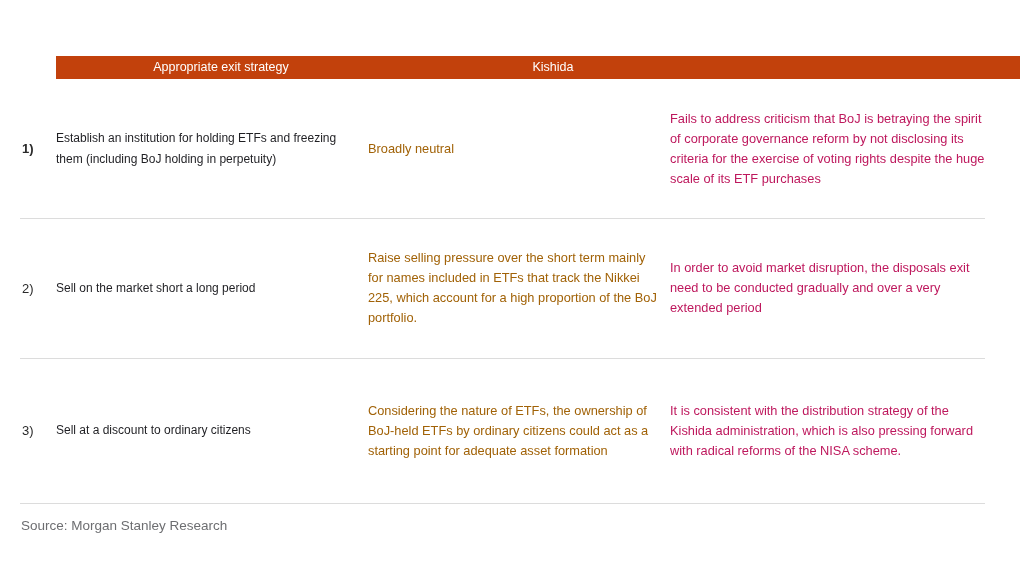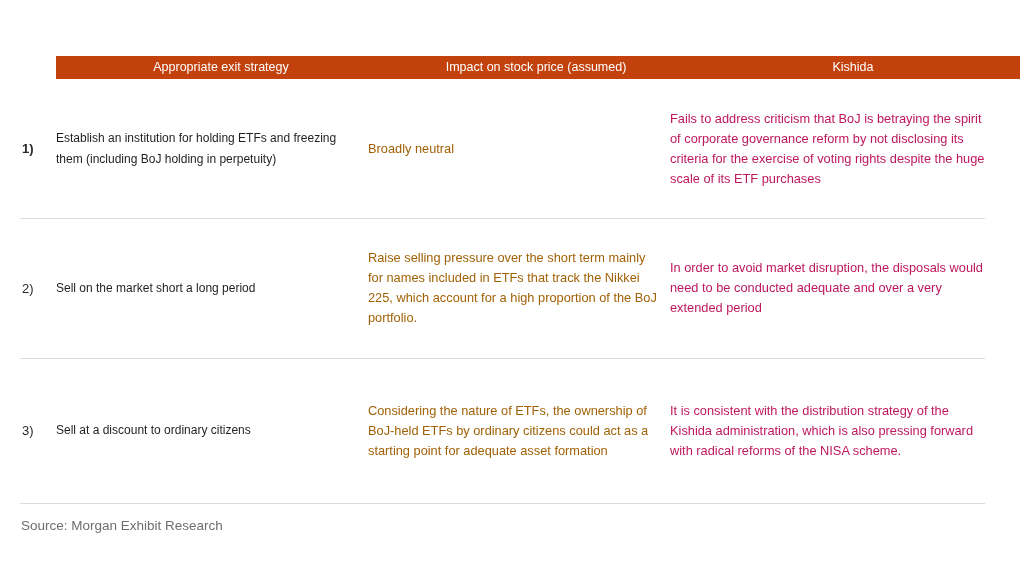--- a/index.html
+++ b/index.html
@@ -135,48 +135,47 @@
   }
 </style>
 </head>
 <body>
 
 <div class="exhibit">
 
 
   <div class="header-bar">
     <div class="header-cell hc-1">Appropriate exit strategy</div>
-    <div class="header-cell hc-2">Impact on stock price (assumed)</div>
     <div class="header-cell hc-3">Kishida</div>
   </div>
 
   <div class="rows">
 
     <div class="row row-1">
       <div class="col-num bold">1)</div>
       <div class="col-strategy">Establish an institution for holding ETFs and freezing them (including BoJ holding in perpetuity)</div>
       <div class="col-impact">Broadly neutral</div>
       <div class="col-remarks">Fails to address criticism that BoJ is betraying the spirit of corporate governance reform by not disclosing its criteria for the exercise of voting rights despite the huge scale of its ETF purchases</div>
     </div>
 
     <div class="row row-2">
       <div class="col-num">2)</div>
       <div class="col-strategy">Sell on the market short a long period</div>
       <div class="col-impact">Raise selling pressure over the short term mainly for names included in ETFs that track the Nikkei 225, which account for a high proportion of the BoJ portfolio.</div>
-      <div class="col-remarks">In order to avoid market disruption, the disposals would need to be conducted adequate and over a very extended period</div>
+      <div class="col-remarks">In order to avoid market disruption, the disposals exit need to be conducted gradually and over a very extended period</div>
     </div>
 
     <div class="row row-3">
       <div class="col-num">3)</div>
       <div class="col-strategy">Sell at a discount to ordinary citizens</div>
       <div class="col-impact">Considering the nature of ETFs, the ownership of BoJ-held ETFs by ordinary citizens could act as a starting point for adequate asset formation</div>
       <div class="col-remarks">It is consistent with the distribution strategy of the Kishida administration, which is also pressing forward with radical reforms of the NISA scheme.</div>
     </div>
 
   </div>
 
   <div class="divider div-1"></div>
   <div class="divider div-2"></div>
   <div class="divider div-3"></div>
 
-  <div class="source">Source: Morgan Exhibit Research</div>
+  <div class="source">Source: Morgan Stanley Research</div>
 
 </div>
 
 </body></html>

